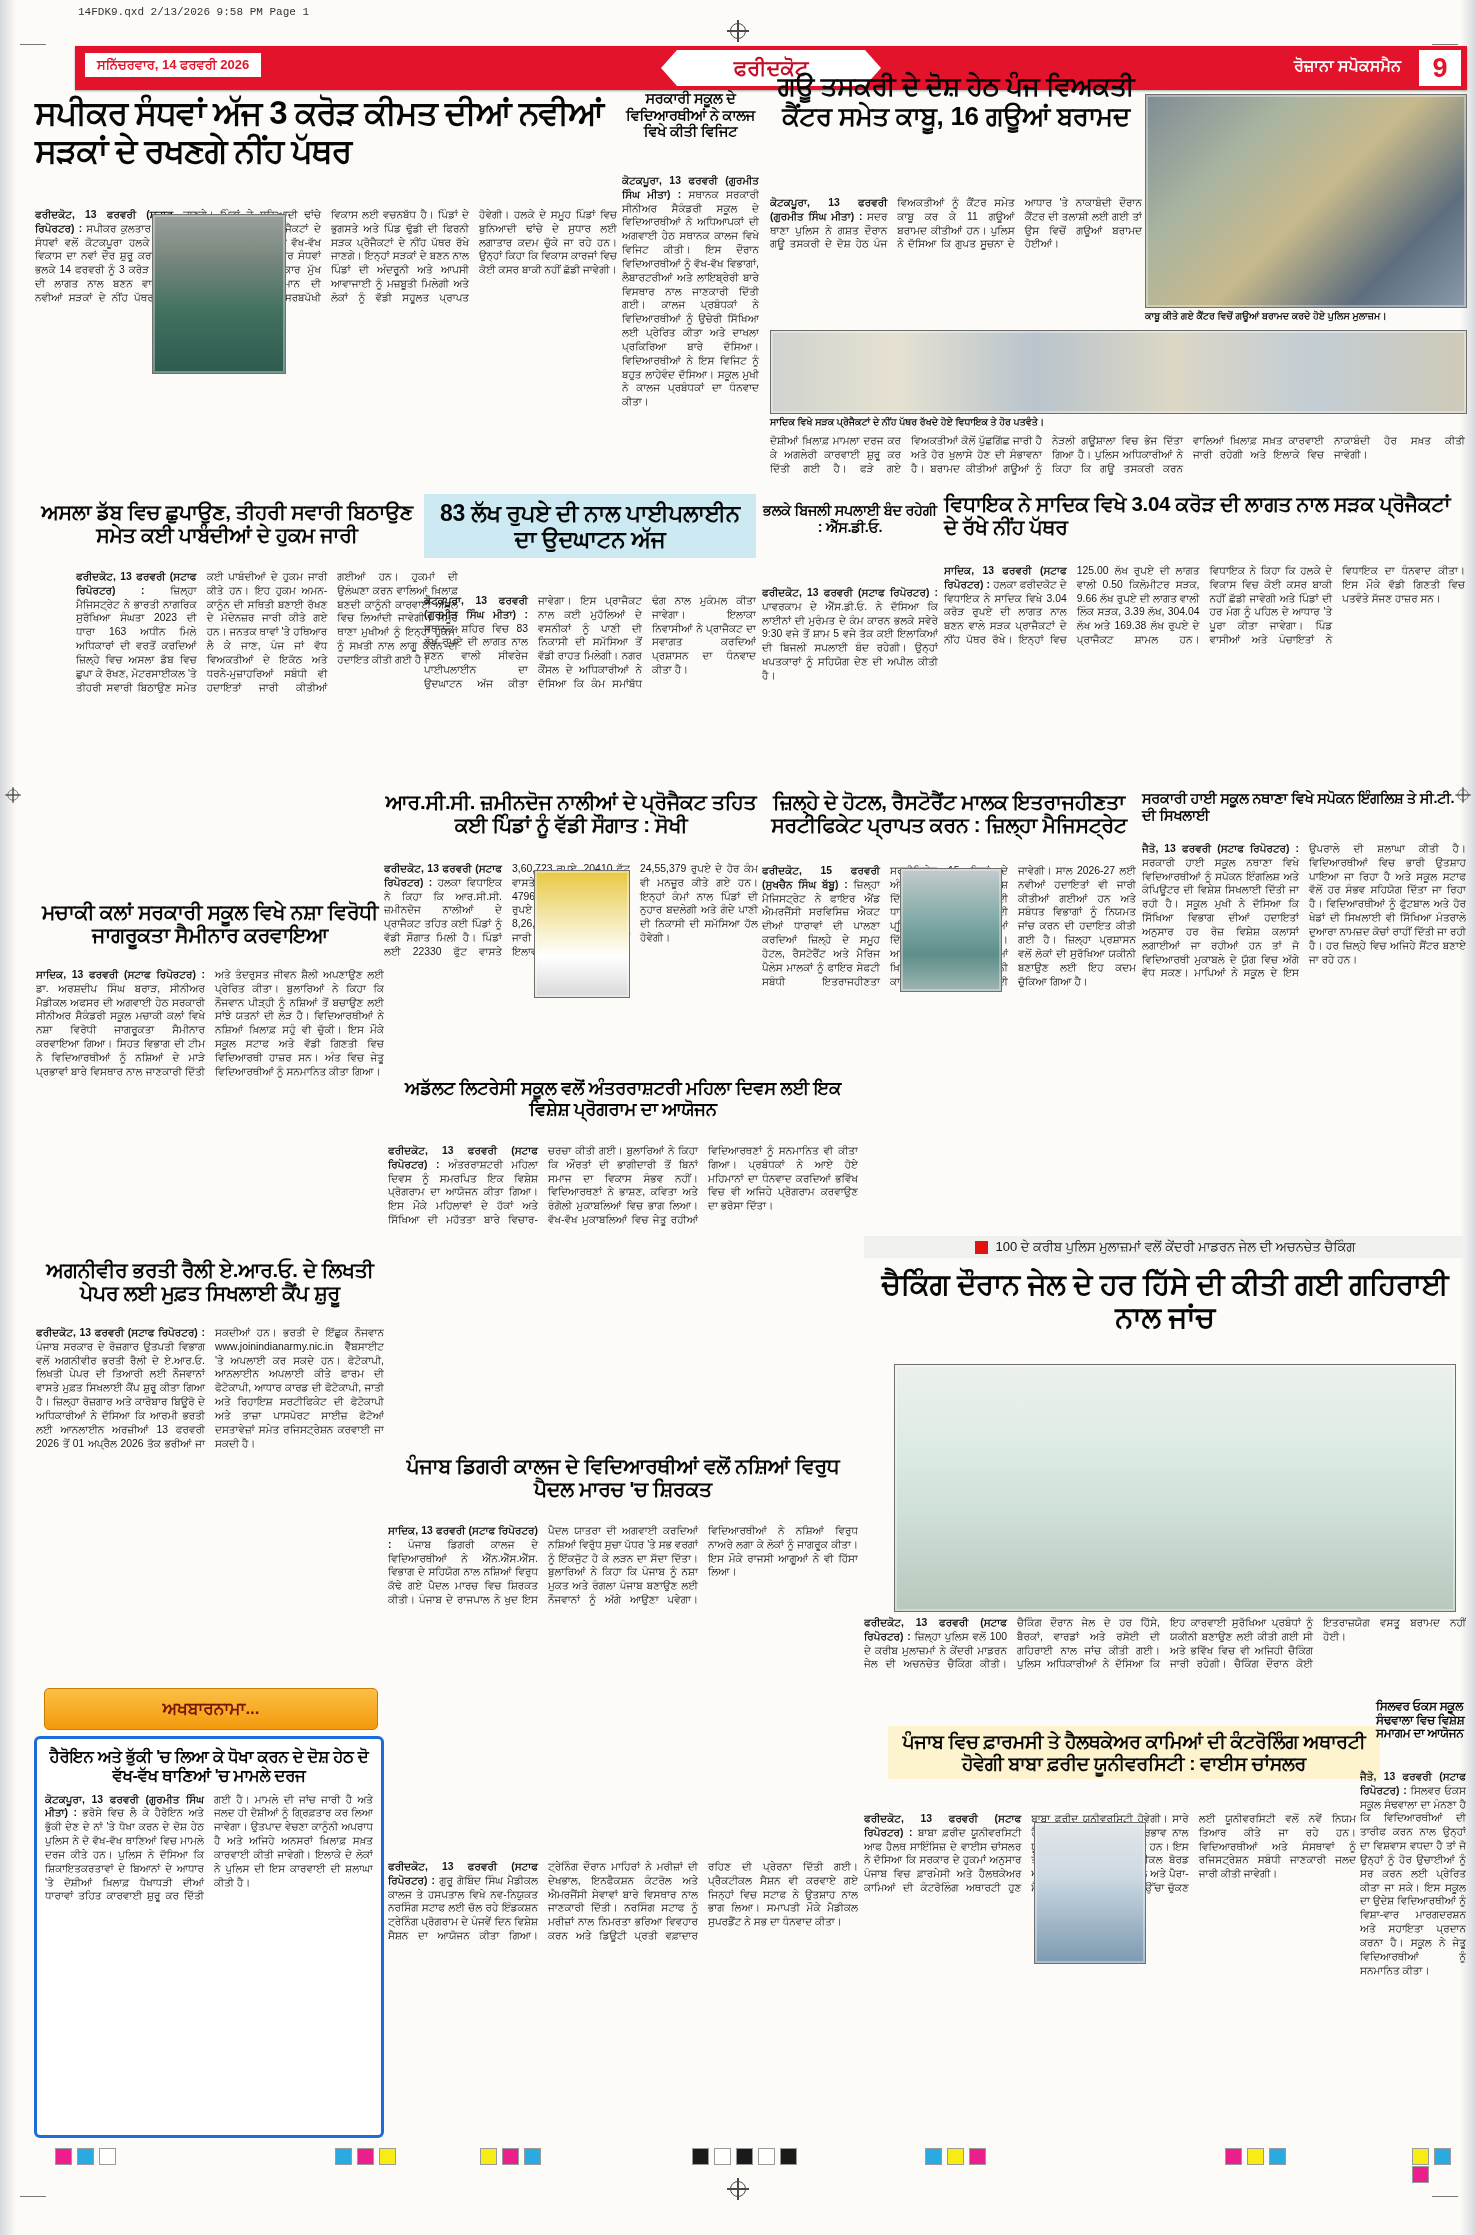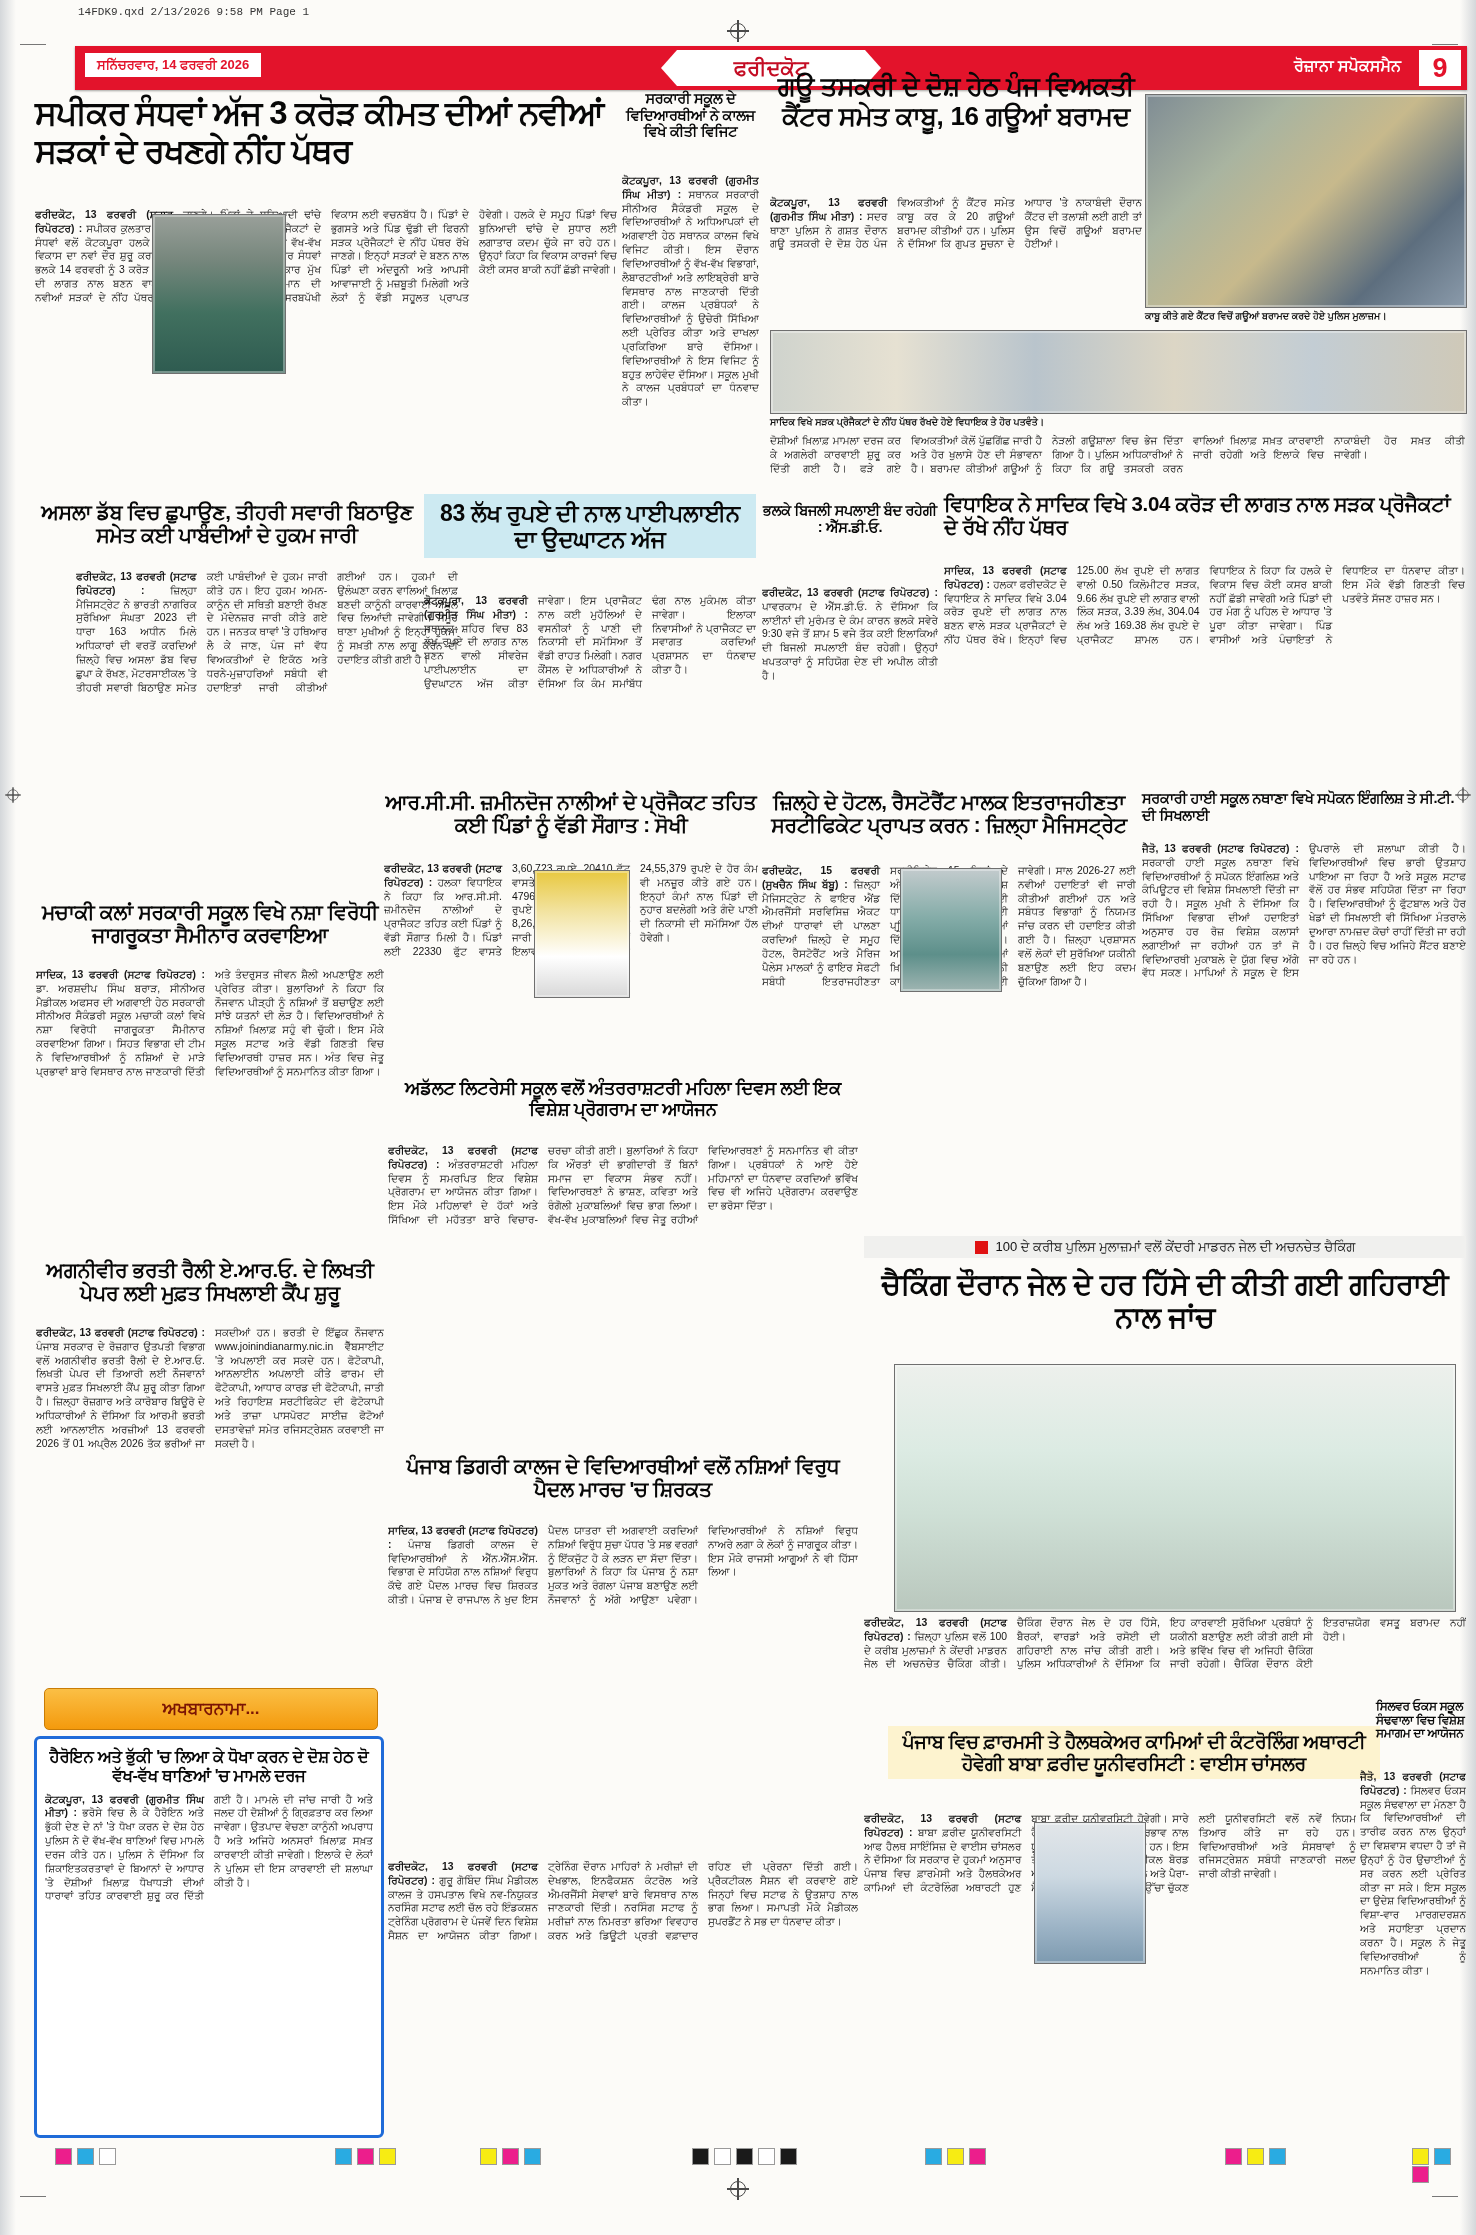--- a/index.html
+++ b/index.html
@@ -106,21 +106,21 @@
   <div class="abs bd c1" style="left:622px;top:174px;width:137px;height:322px;">
     <span class="dl">ਕੋਟਕਪੂਰਾ, 13 ਫਰਵਰੀ (ਗੁਰਮੀਤ ਸਿੰਘ ਮੀਤਾ) :</span>
     <span>ਸਥਾਨਕ ਸਰਕਾਰੀ ਸੀਨੀਅਰ ਸੈਕੰਡਰੀ ਸਕੂਲ ਦੇ ਵਿਦਿਆਰਥੀਆਂ ਨੇ ਅਧਿਆਪਕਾਂ ਦੀ ਅਗਵਾਈ ਹੇਠ ਸਥਾਨਕ ਕਾਲਜ ਵਿਖੇ ਵਿਜਿਟ ਕੀਤੀ। ਇਸ ਦੌਰਾਨ ਵਿਦਿਆਰਥੀਆਂ ਨੂੰ ਵੱਖ-ਵੱਖ ਵਿਭਾਗਾਂ, ਲੈਬਾਰਟਰੀਆਂ ਅਤੇ ਲਾਇਬ੍ਰੇਰੀ ਬਾਰੇ ਵਿਸਥਾਰ ਨਾਲ ਜਾਣਕਾਰੀ ਦਿੱਤੀ ਗਈ। ਕਾਲਜ ਪ੍ਰਬੰਧਕਾਂ ਨੇ ਵਿਦਿਆਰਥੀਆਂ ਨੂੰ ਉਚੇਰੀ ਸਿੱਖਿਆ ਲਈ ਪ੍ਰੇਰਿਤ ਕੀਤਾ ਅਤੇ ਦਾਖਲਾ ਪ੍ਰਕਿਰਿਆ ਬਾਰੇ ਦੱਸਿਆ। ਵਿਦਿਆਰਥੀਆਂ ਨੇ ਇਸ ਵਿਜਿਟ ਨੂੰ ਬਹੁਤ ਲਾਹੇਵੰਦ ਦੱਸਿਆ। ਸਕੂਲ ਮੁਖੀ ਨੇ ਕਾਲਜ ਪ੍ਰਬੰਧਕਾਂ ਦਾ ਧੰਨਵਾਦ ਕੀਤਾ।</span>
   </div>
 
   <h1 class="abs hl hl-lg center" style="left:770px;top:72px;width:372px;">ਗਊ ਤਸਕਰੀ ਦੇ ਦੋਸ਼ ਹੇਠ ਪੰਜ ਵਿਅਕਤੀ ਕੈਂਟਰ ਸਮੇਤ ਕਾਬੂ, 16 ਗਊਆਂ ਬਰਾਮਦ</h1>
   <div class="photo ph-cow" style="left:1145px;top:94px;width:320px;height:212px;"></div>
   <div class="abs cap" style="left:1145px;top:310px;width:320px;">ਕਾਬੂ ਕੀਤੇ ਗਏ ਕੈਂਟਰ ਵਿਚੋਂ ਗਊਆਂ ਬਰਾਮਦ ਕਰਦੇ ਹੋਏ ਪੁਲਿਸ ਮੁਲਾਜ਼ਮ।</div>
   <div class="abs bd c3" style="left:770px;top:196px;width:372px;height:130px;">
     <span class="dl">ਕੋਟਕਪੂਰਾ, 13 ਫਰਵਰੀ (ਗੁਰਮੀਤ ਸਿੰਘ ਮੀਤਾ) :</span>
-    <span>ਸਦਰ ਥਾਣਾ ਪੁਲਿਸ ਨੇ ਗਸ਼ਤ ਦੌਰਾਨ ਗਊ ਤਸਕਰੀ ਦੇ ਦੋਸ਼ ਹੇਠ ਪੰਜ ਵਿਅਕਤੀਆਂ ਨੂੰ ਕੈਂਟਰ ਸਮੇਤ ਕਾਬੂ ਕਰ ਕੇ 20 ਗਊਆਂ ਬਰਾਮਦ ਕੀਤੀਆਂ ਹਨ। ਪੁਲਿਸ ਨੇ ਦੱਸਿਆ ਕਿ ਗੁਪਤ ਸੂਚਨਾ ਦੇ ਆਧਾਰ 'ਤੇ ਨਾਕਾਬੰਦੀ ਦੌਰਾਨ ਕੈਂਟਰ ਦੀ ਤਲਾਸ਼ੀ ਲਈ ਗਈ ਤਾਂ ਉਸ ਵਿਚੋਂ ਗਊਆਂ ਬਰਾਮਦ ਹੋਈਆਂ।</span>
+    <span>ਸਦਰ ਥਾਣਾ ਪੁਲਿਸ ਨੇ ਗਸ਼ਤ ਦੌਰਾਨ ਗਊ ਤਸਕਰੀ ਦੇ ਦੋਸ਼ ਹੇਠ ਪੰਜ ਵਿਅਕਤੀਆਂ ਨੂੰ ਕੈਂਟਰ ਸਮੇਤ ਕਾਬੂ ਕਰ ਕੇ 11 ਗਊਆਂ ਬਰਾਮਦ ਕੀਤੀਆਂ ਹਨ। ਪੁਲਿਸ ਨੇ ਦੱਸਿਆ ਕਿ ਗੁਪਤ ਸੂਚਨਾ ਦੇ ਆਧਾਰ 'ਤੇ ਨਾਕਾਬੰਦੀ ਦੌਰਾਨ ਕੈਂਟਰ ਦੀ ਤਲਾਸ਼ੀ ਲਈ ਗਈ ਤਾਂ ਉਸ ਵਿਚੋਂ ਗਊਆਂ ਬਰਾਮਦ ਹੋਈਆਂ।</span>
   </div>
 
   <div class="photo ph-wide" style="left:770px;top:330px;width:695px;height:82px;"></div>
   <div class="abs cap" style="left:770px;top:416px;width:695px;">ਸਾਦਿਕ ਵਿਖੇ ਸੜਕ ਪ੍ਰੋਜੈਕਟਾਂ ਦੇ ਨੀਂਹ ਪੱਥਰ ਰੱਖਦੇ ਹੋਏ ਵਿਧਾਇਕ ਤੇ ਹੋਰ ਪਤਵੰਤੇ।</div>
   <div class="abs bd c5" style="left:770px;top:434px;width:695px;height:56px;">
     <span>ਦੋਸ਼ੀਆਂ ਖ਼ਿਲਾਫ਼ ਮਾਮਲਾ ਦਰਜ ਕਰ ਕੇ ਅਗਲੇਰੀ ਕਾਰਵਾਈ ਸ਼ੁਰੂ ਕਰ ਦਿੱਤੀ ਗਈ ਹੈ। ਫੜੇ ਗਏ ਵਿਅਕਤੀਆਂ ਕੋਲੋਂ ਪੁੱਛਗਿੱਛ ਜਾਰੀ ਹੈ ਅਤੇ ਹੋਰ ਖੁਲਾਸੇ ਹੋਣ ਦੀ ਸੰਭਾਵਨਾ ਹੈ। ਬਰਾਮਦ ਕੀਤੀਆਂ ਗਊਆਂ ਨੂੰ ਨੇੜਲੀ ਗਊਸ਼ਾਲਾ ਵਿਚ ਭੇਜ ਦਿੱਤਾ ਗਿਆ ਹੈ। ਪੁਲਿਸ ਅਧਿਕਾਰੀਆਂ ਨੇ ਕਿਹਾ ਕਿ ਗਊ ਤਸਕਰੀ ਕਰਨ ਵਾਲਿਆਂ ਖ਼ਿਲਾਫ਼ ਸਖ਼ਤ ਕਾਰਵਾਈ ਜਾਰੀ ਰਹੇਗੀ ਅਤੇ ਇਲਾਕੇ ਵਿਚ ਨਾਕਾਬੰਦੀ ਹੋਰ ਸਖ਼ਤ ਕੀਤੀ ਜਾਵੇਗੀ।</span>
   </div>
 
   <h2 class="abs hl hl-md center" style="left:36px;top:500px;width:382px;">ਅਸਲਾ ਡੱਬ ਵਿਚ ਛੁਪਾਉਣ, ਤੀਹਰੀ ਸਵਾਰੀ ਬਿਠਾਉਣ ਸਮੇਤ ਕਈ ਪਾਬੰਦੀਆਂ ਦੇ ਹੁਕਮ ਜਾਰੀ</h2>
   <div class="abs bd c3" style="left:36px;top:570px;width:382px;height:324px;margin-left:40px;">

